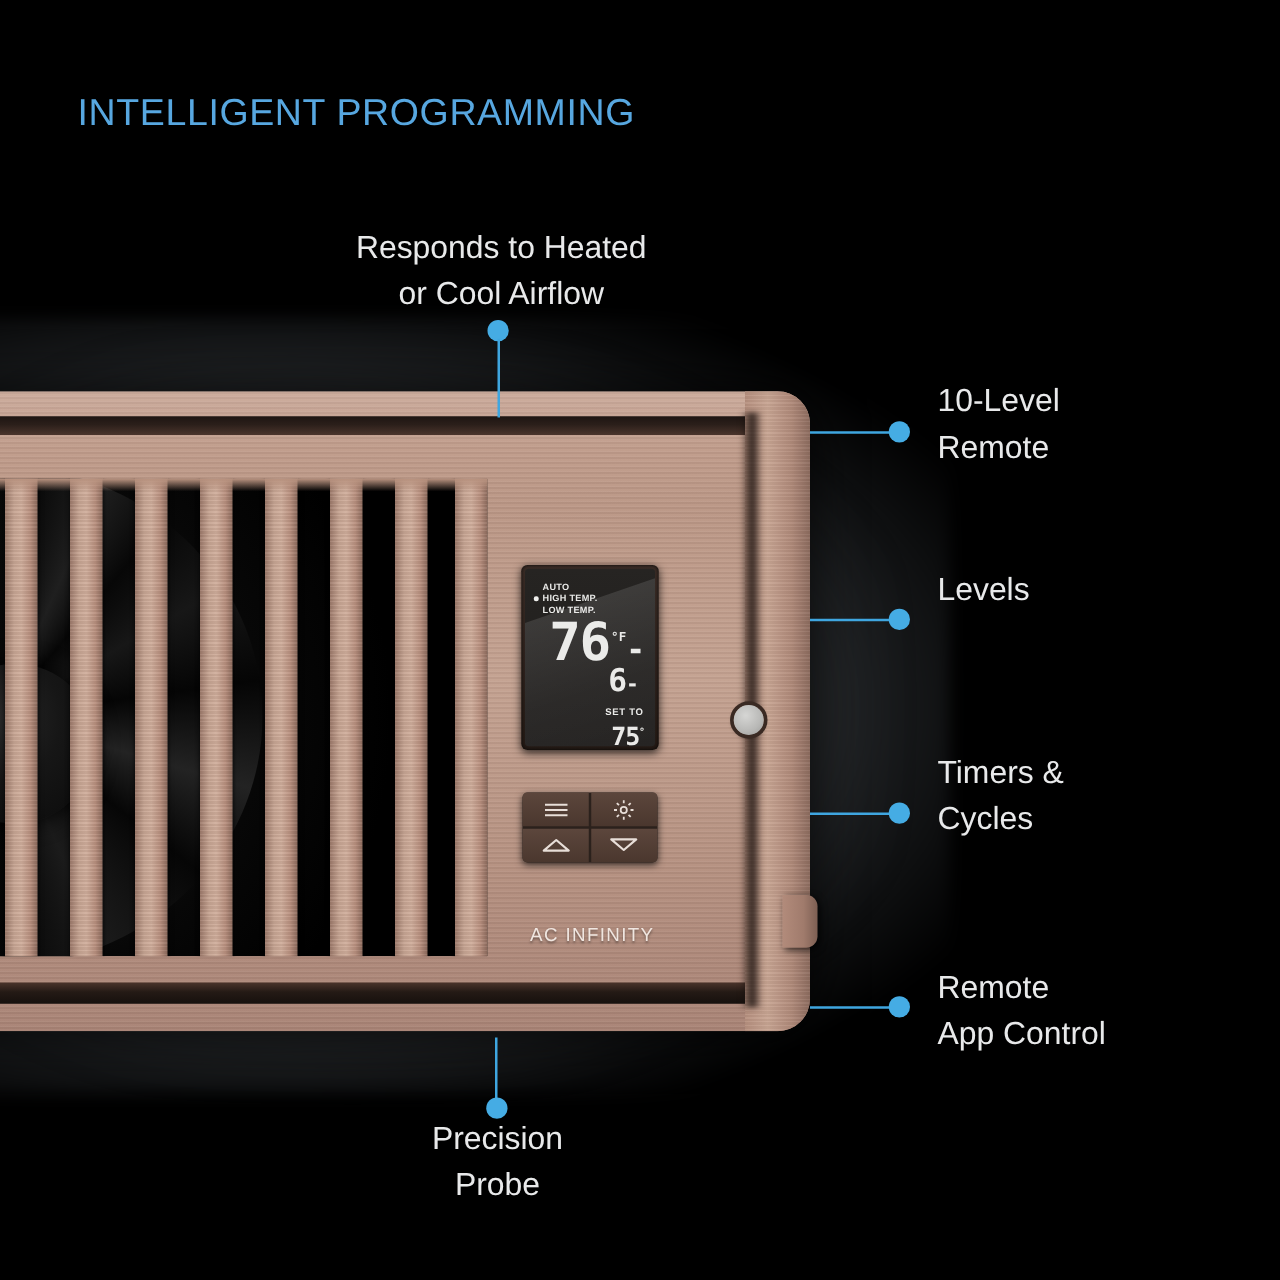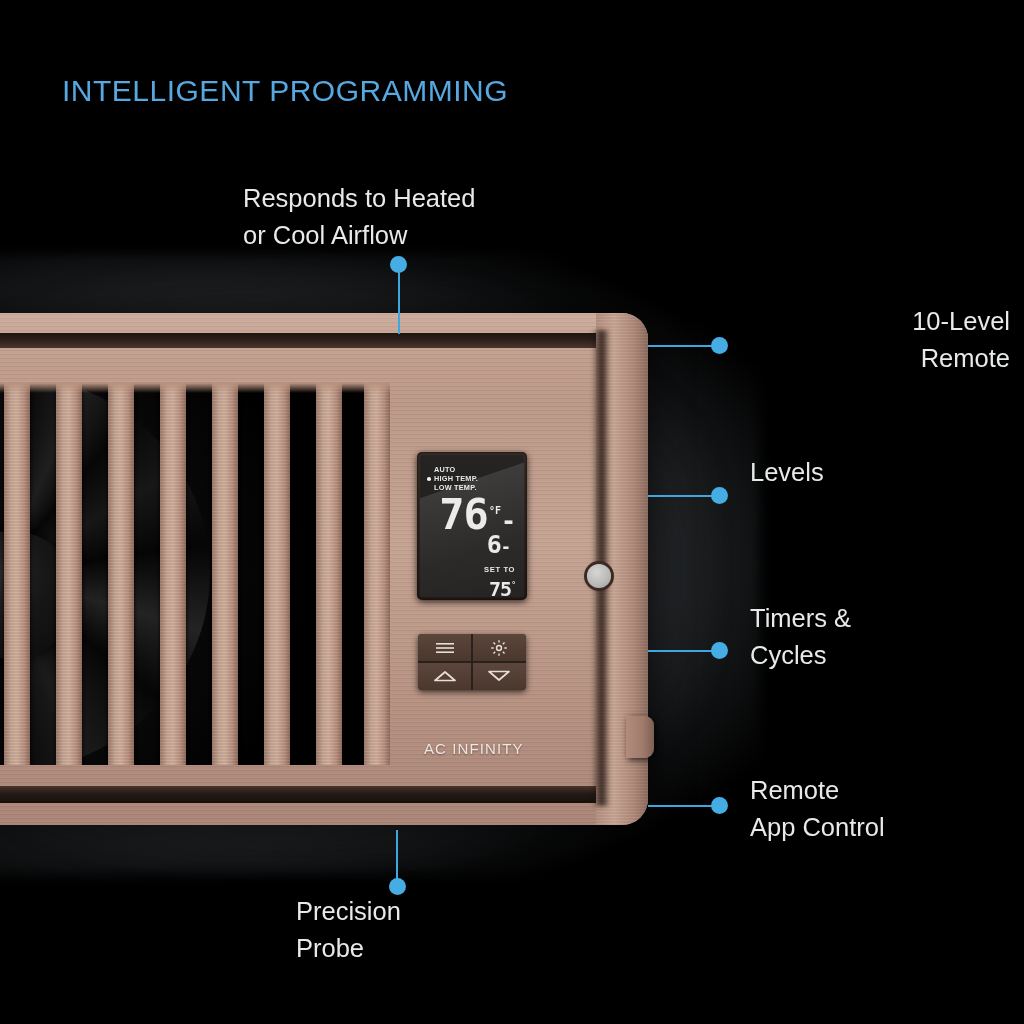--- a/index.html
+++ b/index.html
@@ -26,21 +26,21 @@
 
   
   .title{
     position:absolute; left:62px; top:74px;
     font-size:30px; letter-spacing:.5px; font-weight:400;
     color:#57a7e0; white-space:nowrap;
   }
 
   
   .callout{ position:absolute; color:#e8e9ea; font-size:25.5px; line-height:37px; font-weight:400; }
-  .callout.center{ text-align:left; }
+  .callout.center{ text-align:center; }
 
   
   .lead-h{ position:absolute; height:2px; background:#3fa6e0; }
   .lead-v{ position:absolute; width:2px; background:#3fa6e0; }
   .dot{ position:absolute; width:17px; height:17px; border-radius:50%; background:#45ace4; }
 
   
   .vent{
     position:absolute; left:-170px; top:313px; width:818px; height:512px;
     border-radius:0 26px 26px 0;
@@ -305,21 +305,21 @@
 
   <div class="callout center" style="left:243px; top:180px; width:316px;">
     <div>Responds to Heated</div>
     <div>or Cool Airflow</div>
   </div>
   <div class="dot" style="left:390px; top:256px;"></div>
   <div class="lead-v" style="left:398px; top:271px; height:63px;"></div>
 
   <div class="lead-h" style="left:648px; top:345px; width:64px;"></div>
   <div class="dot" style="left:711px; top:337px;"></div>
-  <div class="callout" style="left:750px; top:303px; width:260px;text-align:right;">
+  <div class="callout" style="left:750px; top:303px; width:260px;">
     <div>10-Level</div>
     <div>Remote</div>
   </div>
 
   <div class="lead-h" style="left:648px; top:495px; width:64px;"></div>
   <div class="dot" style="left:711px; top:487px;"></div>
   <div class="callout" style="left:750px; top:454px; width:260px;">
     <div>Levels</div>
   </div>
 
@@ -332,18 +332,18 @@
 
   <div class="lead-h" style="left:648px; top:805px; width:64px;"></div>
   <div class="dot" style="left:711px; top:797px;"></div>
   <div class="callout" style="left:750px; top:772px; width:270px;">
     <div>Remote</div>
     <div>App Control</div>
   </div>
 
   <div class="lead-v" style="left:396px; top:830px; height:52px;"></div>
   <div class="dot" style="left:389px; top:878px;"></div>
-  <div class="callout center" style="left:296px; top:893px; width:240px;">
+  <div class="callout center" style="left:278px; top:893px; width:240px;">
     <div>Precision</div>
     <div>Probe</div>
   </div>
 
 </div>
 
 </body></html>

